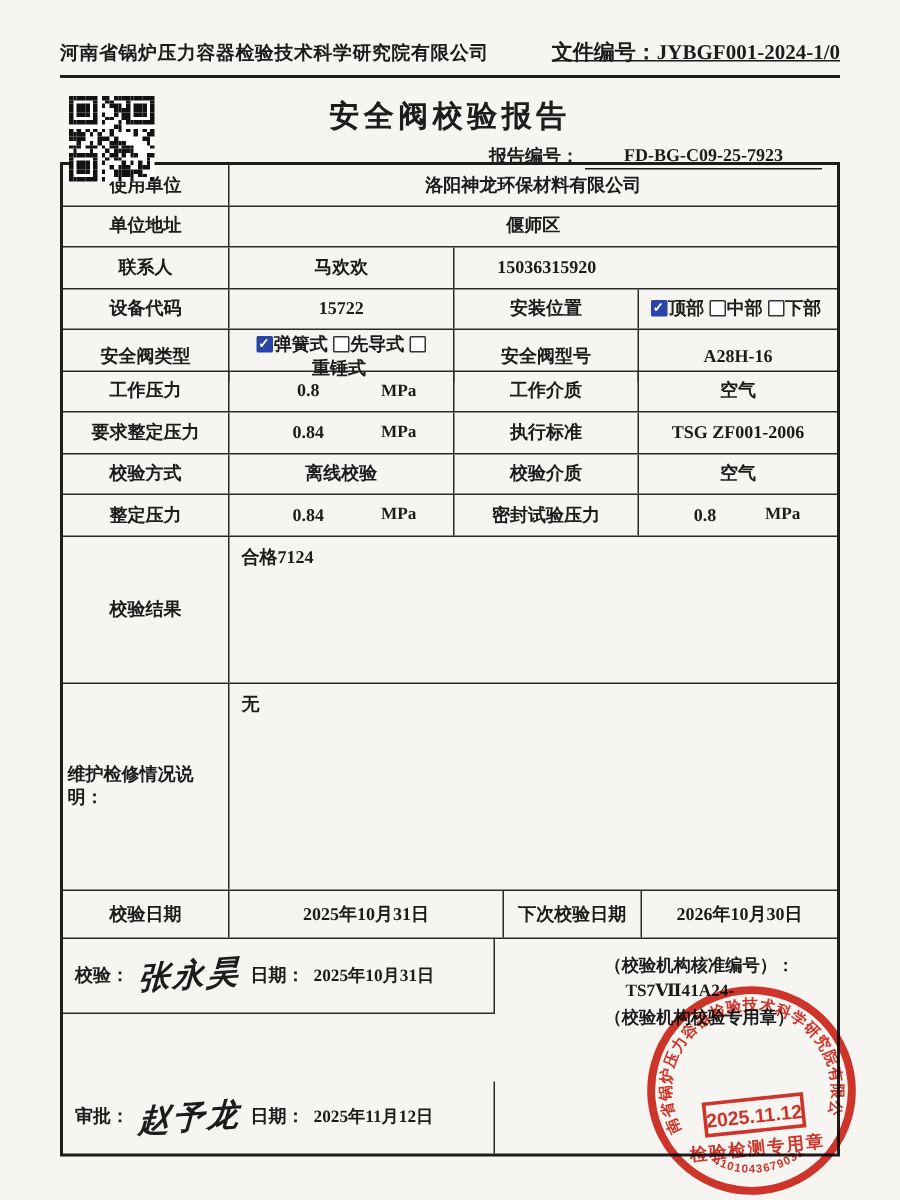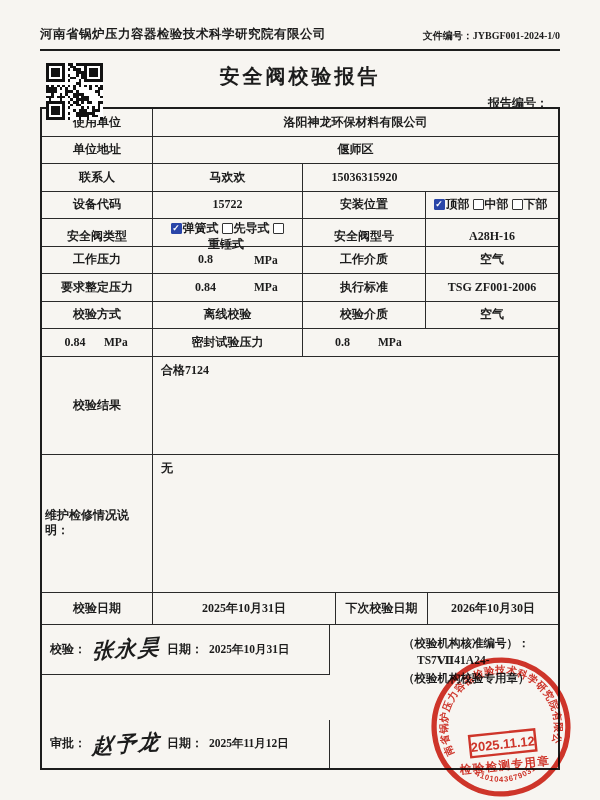--- a/index.html
+++ b/index.html
@@ -8,21 +8,21 @@
     font-family: "Liberation Serif", "DejaVu Serif", serif;
     background:#f7f5f1; color:#1c1c1c; position:relative; overflow:hidden;
     -webkit-font-smoothing:antialiased;
   }
   .page { position:absolute; inset:0; padding:26px 40px 0 40px; }
 
   
   .hdr { display:flex; justify-content:space-between; align-items:flex-end;
          border-bottom:2.5px solid #1d1d1d; padding-bottom:6px; }
   .hdr .co { font-size:12.5px; font-weight:700; letter-spacing:.5px; }
-  .hdr .docno { font-size:10px; font-weight:700; }
+  .hdr .docno { font-size:14px; font-weight:700;text-decoration:underline; }
 
   
   .titleband { position:relative; height:56px; }
   .qr { position:absolute; left:6px; top:12px; width:57px; height:57px;
         display:grid; grid-template-columns:repeat(21,1fr); grid-template-rows:repeat(21,1fr);
         background:#fff; }
   .qr i { background:transparent; } .qr i.on { background:#121212; }
   .title { text-align:center; font-size:20px; font-weight:700; letter-spacing:3px; padding-top:12px; }
   .repline { position:absolute; right:12px; top:44px; font-size:12px; font-weight:700;
              display:flex; align-items:flex-end; gap:4px; }
@@ -521,20 +521,21 @@
         <i class="on"></i>
         <i></i>
         <i></i>
         <i></i>
         <i></i>
         <i class="on"></i>
       </div>
     <div class="title">安全阀校验报告</div>
     <div class="repline">
       <span>报告编号：</span>
+      <span class="val">FD-BG-C09-25-7923</span>
     </div>
   </div>
 
   <div class="tbl">
 
     <div class="tr c2 h28">
       <div class="td" style="width:111px">使用单位</div>
       <div class="td">洛阳神龙环保材料有限公司</div>
     </div>
 
@@ -606,20 +607,21 @@
     </div>
 
     <div class="tr c4 h28">
       <div class="td">校验方式</div>
       <div class="td">离线校验</div>
       <div class="td">校验介质</div>
       <div class="td">空气</div>
     </div>
 
     <div class="tr c4 h28">
+      <div class="td">整定压力</div>
       <div class="td">
         <span class="pv">
             <span class="num">0.84</span>
             <span class="unit">MPa</span>
           </span>
       </div>
       <div class="td">密封试验压力</div>
       <div class="td">
         <span class="pv">
             <span class="num">0.8</span>

